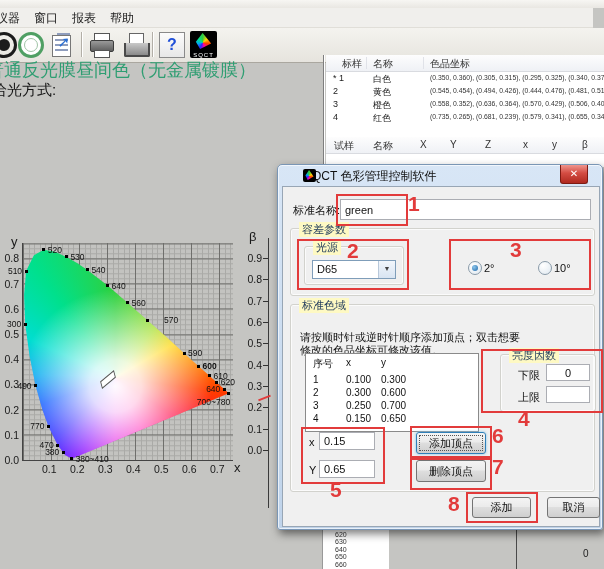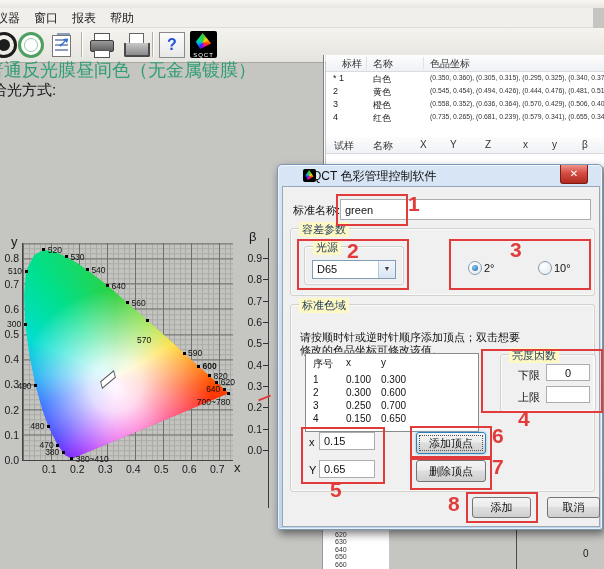--- a/index.html
+++ b/index.html
@@ -216,41 +216,41 @@
     <span class="locus-label" style="left: 24.72px; top: 1.832px;">520</span>
     <span class="locus-dot" style="left: 41.9px; top: 12.388px;"></span>
     <span class="locus-label" style="left: 47.4px; top: 8.888px;">530</span>
     <span class="locus-dot" style="left: 62.9px; top: 25.492px;"></span>
     <span class="locus-label" style="left: 68.4px; top: 21.992px;">540</span>
     <span class="locus-dot" style="left: 83.06px; top: 41.116px;"></span>
     <span class="locus-label" style="left: 88.56px; top: 37.616px;">640</span>
     <span class="locus-dot" style="left: 102.94px; top: 58.252px;"></span>
     <span class="locus-label" style="left: 108.44px; top: 54.752px;">560</span>
     <span class="locus-dot" style="left: 122.82px; top: 75.64px;"></span>
-    <span class="locus-label" style="left: 114px; top: 72.14px; margin-top: 20px;">570</span>
+    <span class="locus-label" style="left: 141px; top: 72.14px;">570</span>
     <span class="locus-dot" style="left: 159.5px; top: 108.652px;"></span>
     <span class="locus-label" style="left: 165px; top: 105.152px;">590</span>
     <span class="locus-dot" style="left: 174.06px; top: 121.756px;"></span>
     <span class="locus-label" style="left: 179.56px; top: 118.256px; font-weight: bold;">600</span>
     <span class="locus-dot" style="left: 184.98px; top: 131.332px;"></span>
-    <span class="locus-label" style="left: 190.48px; top: 127.832px;">820</span>
+    <span class="locus-label" style="left: 190.48px; top: 127.832px;">610</span>
     <span class="locus-dot" style="left: 192.26px; top: 137.884px;"></span>
     <span class="locus-label" style="left: 197.76px; top: 134.384px;">620</span>
     <span class="locus-dot" style="left: 199.82px; top: 144.688px;"></span>
     <span class="locus-label" style="left: 197.32px; top: 141.188px; transform: translateX(-100%);">640</span>
     <span class="locus-dot" style="left: 204.3px; top: 148.72px;"></span>
     <span class="locus-label" style="left: 173.8px; top: 154.22px;">700~780</span>
     <span class="locus-dot" style="left: 1.58px; top: 26.5px;"></span>
     <span class="locus-label" style="left: -0.92px; top: 23px; transform: translateX(-100%);">510</span>
     <span class="locus-dot" style="left: 0.74px; top: 79.924px;"></span>
     <span class="locus-label" style="left: -1.76px; top: 76.424px; transform: translateX(-100%);">300</span>
     <span class="locus-dot" style="left: 11.1px; top: 141.16px;"></span>
     <span class="locus-label" style="left: 8.6px; top: 137.66px; transform: translateX(-100%);">490</span>
     <span class="locus-dot" style="left: 23.98px; top: 181.984px;"></span>
-    <span class="locus-label" style="left: 21.48px; top: 178.484px; transform: translateX(-100%);">480</span>
+    <span class="locus-label" style="left: 21.48px; top: 178.484px; transform: translateX(-100%);">770</span>
     <span class="locus-dot" style="left: 33.22px; top: 200.884px;"></span>
     <span class="locus-label" style="left: 30.72px; top: 197.384px; transform: translateX(-100%);">470</span>
     <span class="locus-dot" style="left: 38.82px; top: 207.94px;"></span>
     <span class="locus-label" style="left: 36.32px; top: 204.44px; transform: translateX(-100%);">380</span>
     <span class="locus-dot" style="left: 46.94px; top: 214.24px;"></span>
     <span class="locus-label" style="left: 52.44px; top: 210.74px;">380~410</span>
   </div>
 <div class="abs" id="beta-line"></div>
 <div class="abs" id="beta-red-mark"></div>
 

